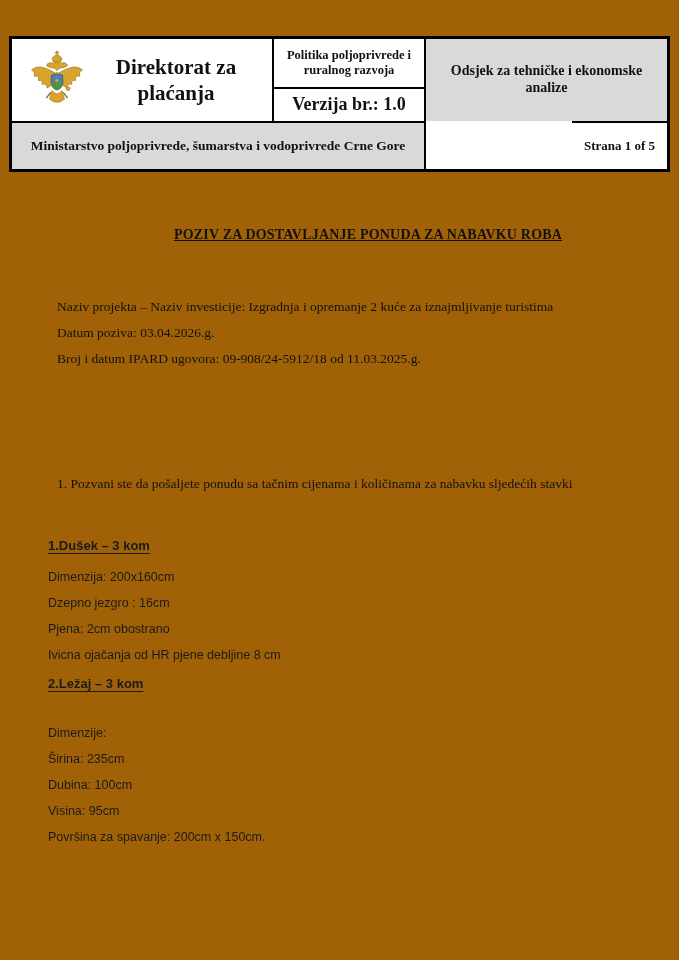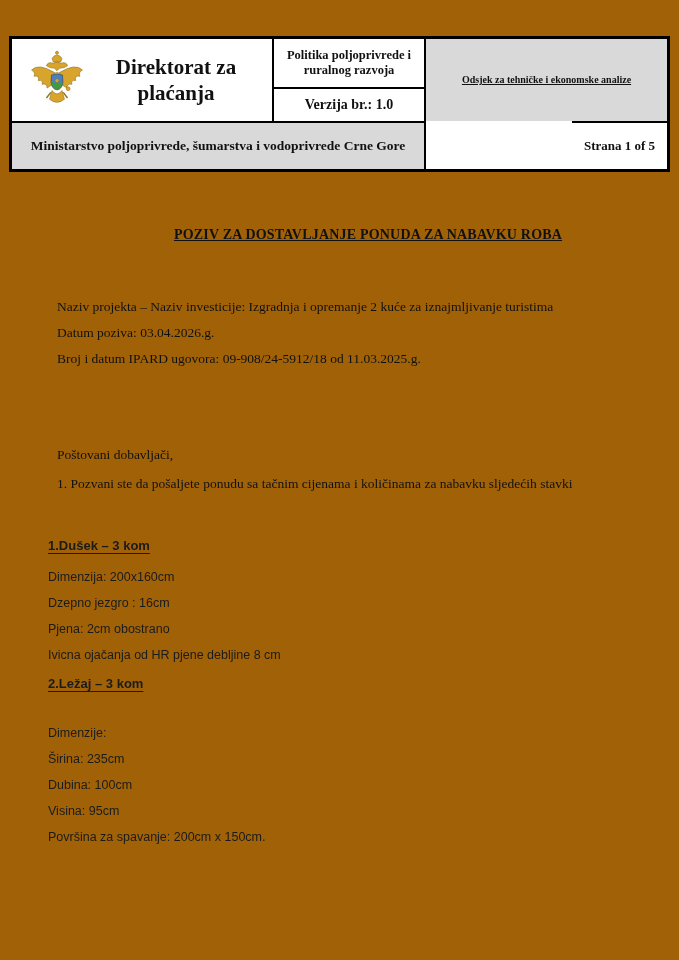--- a/index.html
+++ b/index.html
@@ -29,22 +29,22 @@
     align-items: center;
     justify-content: center;
     text-align: center;
     font-weight: bold;
     font-family: "Liberation Serif", serif;
     line-height: 1.2;
     padding: 2px 4px;
   }
   .c-org      { grid-column: 1; grid-row: 1 / 3; border-right: 2px solid #000; justify-content: flex-start; padding-left: 14px; }
   .c-policy   { grid-column: 2; grid-row: 1; border-right: 2px solid #000; border-bottom: 2px solid #000; font-size: 12.5px; }
-  .c-version  { grid-column: 2; grid-row: 2; border-right: 2px solid #000; font-size: 14px; }
-  .c-dept     { grid-column: 3 / 5; grid-row: 1 / 3; background: #d9d9d9; font-size: 10px; text-decoration: underline; }
+  .c-version  { grid-column: 2; grid-row: 2; border-right: 2px solid #000; font-size: 18px; }
+  .c-dept     { grid-column: 3 / 5; grid-row: 1 / 3; background: #d9d9d9; font-size: 14px; }
   .c-ministry { grid-column: 1 / 3; grid-row: 3; background: #d9d9d9; border-top: 2px solid #000; border-right: 2px solid #000; font-size: 13.5px; }
   .c-doc      { grid-column: 3; grid-row: 3; border-top: 2px solid #000; border-right: 2px solid #000; font-size: 12.5px; }
   .c-page     { grid-column: 4; grid-row: 3; border-top: 2px solid #000; font-size: 13px; text-align: right; }
   .org-name {
     flex: 1;
     text-align: center;
     font-size: 21px;
     line-height: 26px;
     padding: 0 8px 0 4px;
   }
@@ -131,21 +131,20 @@
   </div>
 
   <div class="doc-title">POZIV ZA DOSTAVLJANJE PONUDA ZA NABAVKU ROBA</div>
 
   <div class="intro">
     <div class="intro-line">Naziv projekta – Naziv investicije: Izgradnja i opremanje 2 kuće za iznajmljivanje turistima</div>
     <div class="intro-line">Datum poziva: 03.04.2026.g.</div>
     <div class="intro-line">Broj i datum IPARD ugovora: 09-908/24-5912/18 od 11.03.2025.g.</div>
   </div>
 
-  <div class="salutation">Poštovani dobavljači,</div>
   <div class="instruction">1.  Pozvani ste da pošaljete ponudu sa tačnim cijenama i količinama za nabavku sljedećih stavki</div>
 
   <div class="items">
     <div class="item-heading">1.Dušek – 3 kom</div>
     <div class="spec">Dimenzija: 200x160cm</div>
     <div class="spec">Dzepno jezgro : 16cm</div>
     <div class="spec">Pjena: 2cm obostrano</div>
     <div class="spec">Ivicna ojačanja od HR pjene debljine 8 cm</div>
 
     <div class="item-heading second">2.Ležaj – 3 kom</div>

